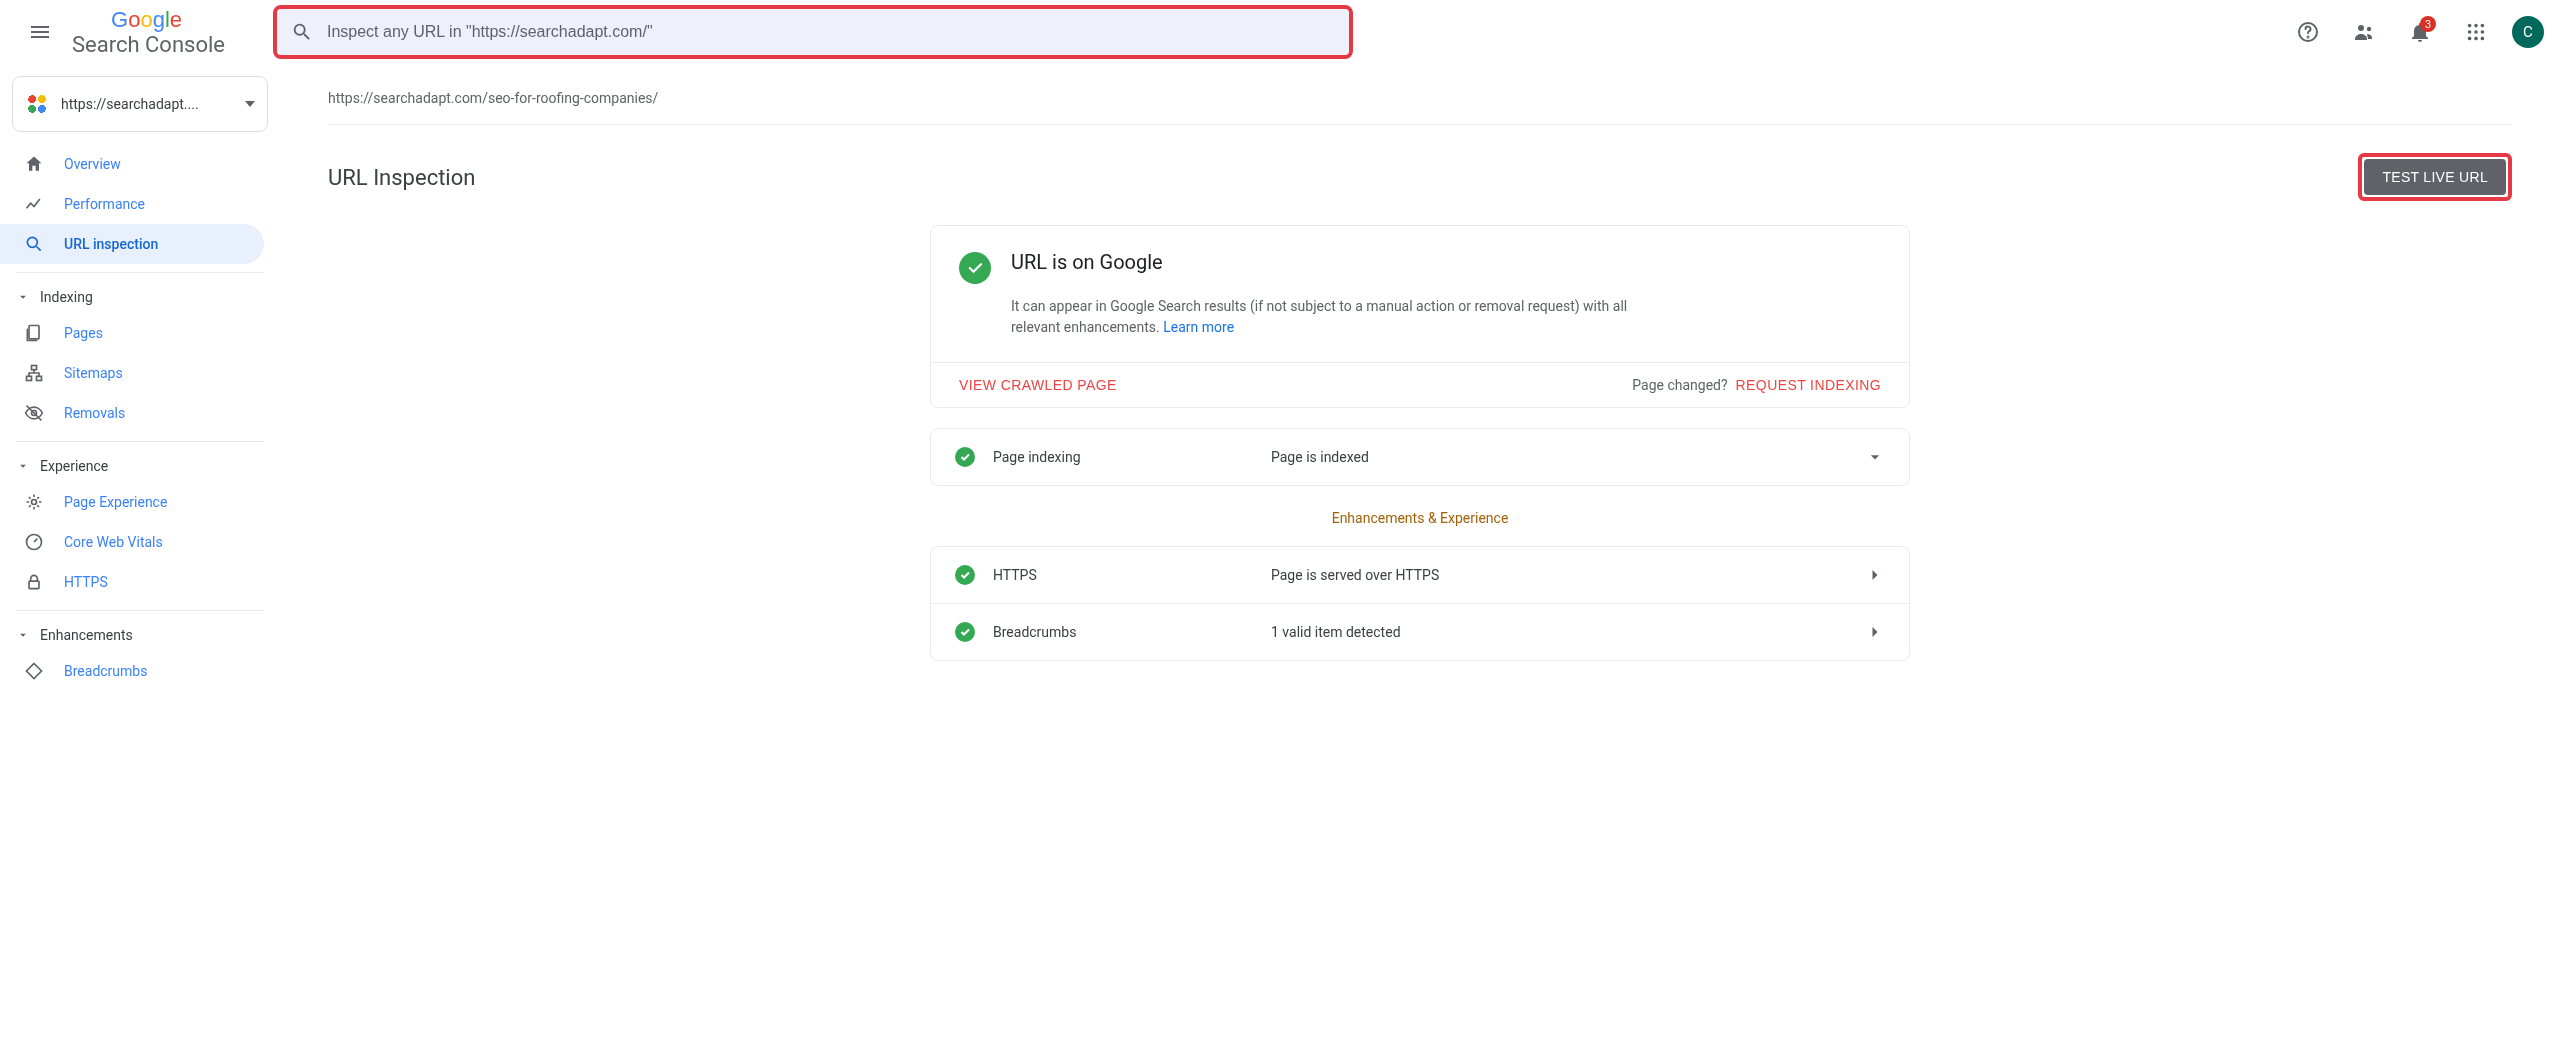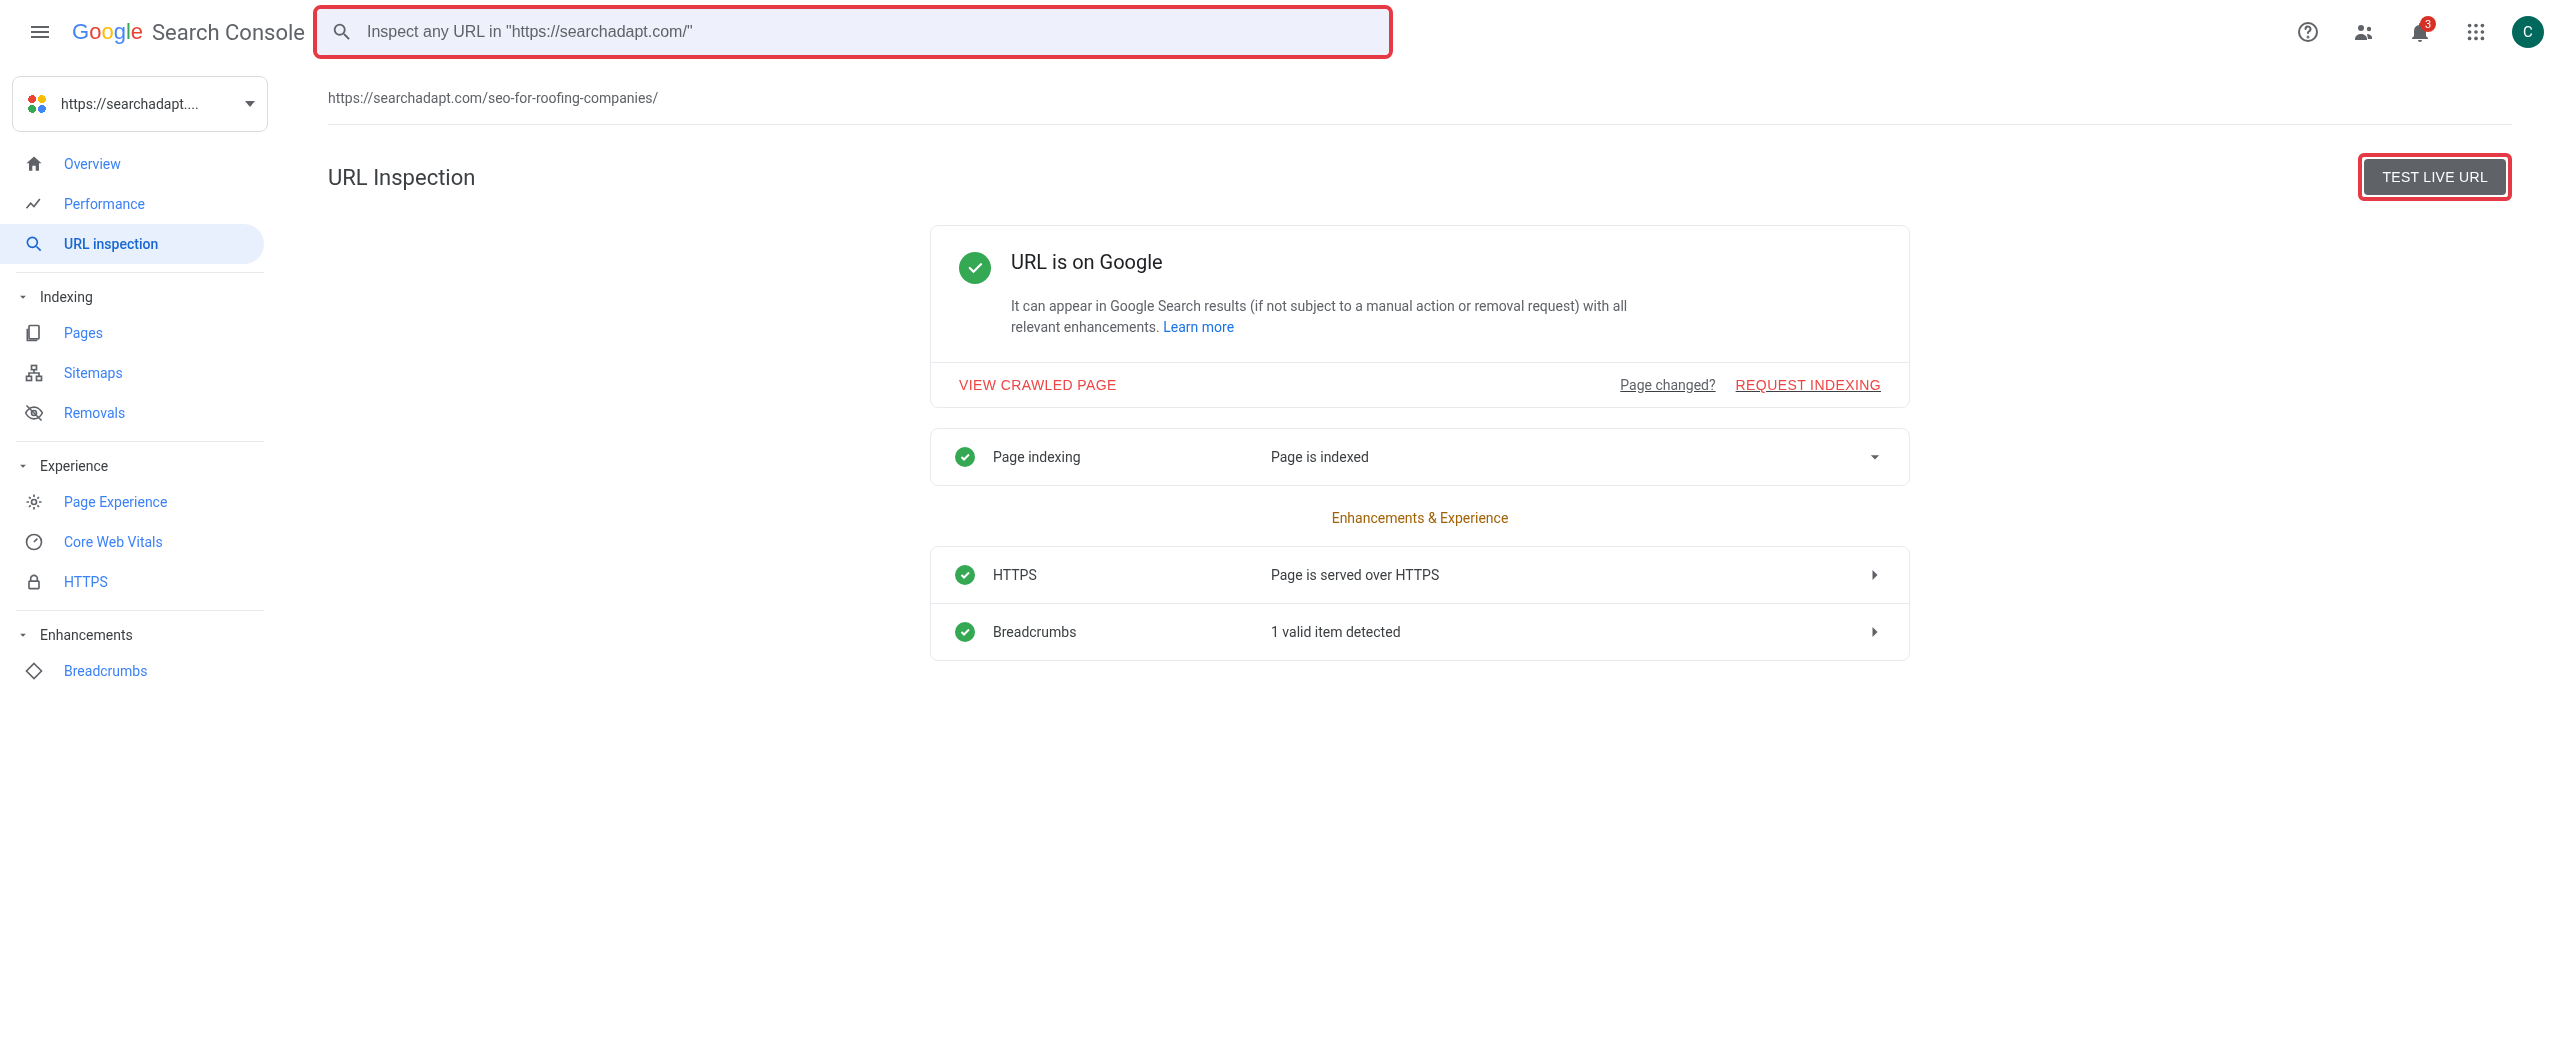--- a/index.html
+++ b/index.html
@@ -21,22 +21,24 @@
     gap: 8px;
     background: #fff;
   }
   .menu-btn {
     width: 48px; height: 48px;
     display: flex; align-items: center; justify-content: center;
     border-radius: 50%;
     cursor: pointer;
   }
   .logo {
-    display: flex; align-items: center; gap: 6px;
+    display: flex; align-items: center; 
+    margin-right: 40px;
     white-space: nowrap;
+    flex-direction: column;
   }
   .logo-text { font-size: 22px; color: #5f6368; }
   .search-wrap {
     flex: 0 0 auto;
     width: 1080px;
     max-width: 1080px;
     position: relative;
     border: 4px solid #e63946;
     border-radius: 8px;
   }
@@ -185,21 +187,21 @@
     border-top: 1px solid #e8eaed;
     display: flex; align-items: center; justify-content: space-between;
     padding: 14px 28px;
   }
   .link-btn {
     background: none; border: none;
     color: #ef4444; font-size: 14px; font-weight: 500;
     letter-spacing: 0.4px; cursor: pointer;
     text-transform: uppercase;
   }
-  .right-grp { display: flex; align-items: flex-end; gap: 20px; text-decoration: underline; }
+  .right-grp { display: flex; align-items: flex-end; gap: 8px; }
   .muted { color: #5f6368; font-size: 14px; }
 
   .row-card { padding: 0; }
   .status-row {
     display: flex; align-items: center;
     padding: 18px 24px; gap: 18px;
     cursor: pointer;
   }
   .status-row + .status-row { border-top: 1px solid #e8eaed; }
   .mini-check {

